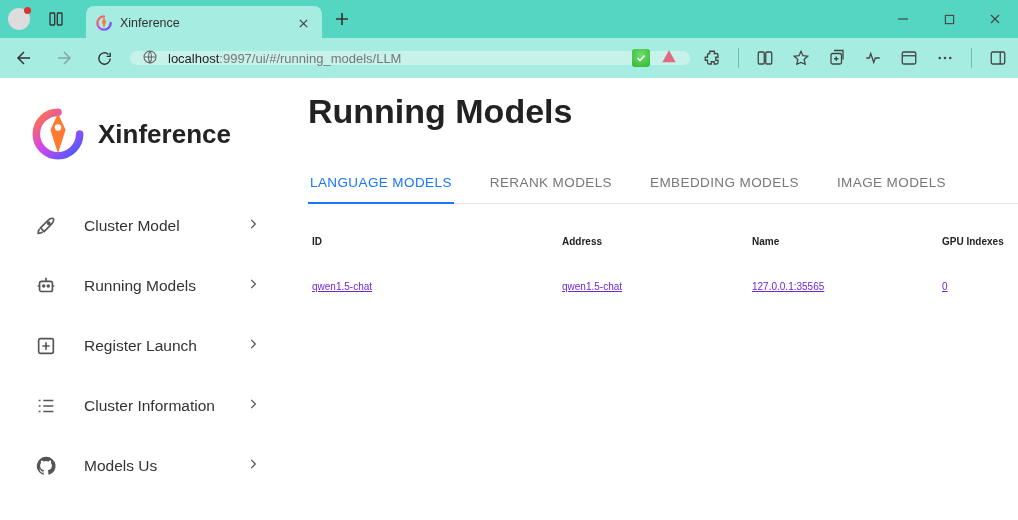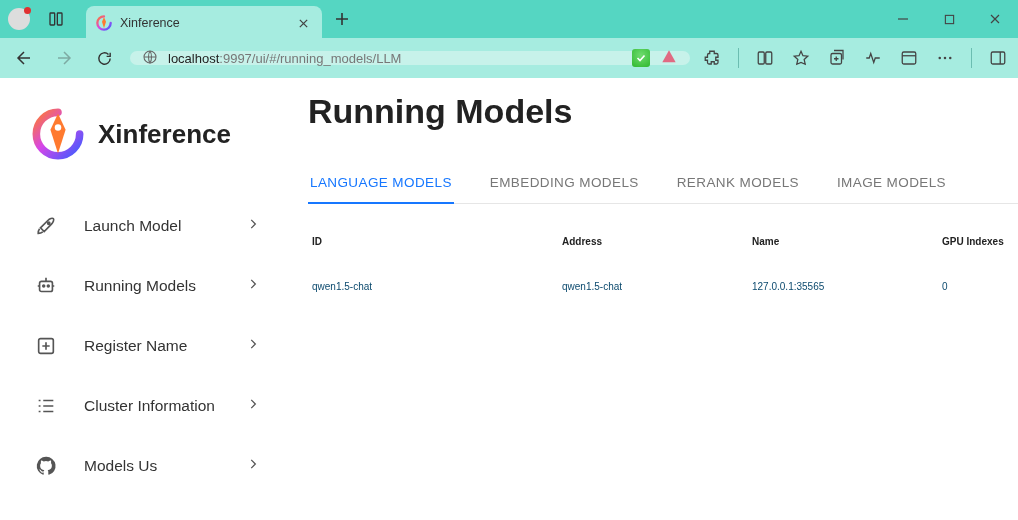--- a/index.html
+++ b/index.html
@@ -154,21 +154,21 @@
   }
 
   .table { margin-top: 22px; }
   .thead, .trow {
     display:grid;
     grid-template-columns: 250px 190px 190px 100px;
     font-size: 10px;
     padding: 10px 4px;
   }
   .thead { color:#222; font-weight: 700; }
-  .trow { color:#0c4a6e; margin-top: 14px; }
+  .trow { color:#6d28d9; margin-top: 14px; text-decoration: underline; }
 
 </style>
 </head>
 <body>
 
 <div class="titlebar">
   <div class="profile-btn"></div>
   <div class="workspaces-btn">
     <svg width="16" height="16" viewBox="0 0 24 24" fill="none" stroke="#333" stroke-width="2">
       <rect x="3" y="3" width="7" height="18" rx="1"></rect>
@@ -336,21 +336,21 @@
     </div>
 
     <ul class="nav-list">
       <li class="nav-item">
         <span class="nav-icon">
           <svg width="22" height="22" viewBox="0 0 24 24" fill="none" stroke="#555" stroke-width="1.8">
               <path d="M5 15c-1.5 2-1.5 5-1.5 5s3 0 5-1.5M14 6c2-2 5-3 6-2 1 1 0 4-2 6l-8 8-4-4 8-8Z"></path>
               <circle cx="15" cy="9" r="1.2" fill="#555"></circle>
             </svg>
         </span>
-        <span class="nav-label">Launch Model</span>
+        <span class="nav-label">Cluster Model</span>
         <span class="chevron"><svg width="14" height="14" viewBox="0 0 24 24" fill="none" stroke="#555" stroke-width="2.2">
               <path d="M9 5l7 7-7 7"></path>
             </svg></span>
       </li>
       <li class="nav-item">
         <span class="nav-icon">
           <svg width="22" height="22" viewBox="0 0 24 24" fill="none" stroke="#555" stroke-width="1.8">
               <rect x="5" y="7" width="14" height="11" rx="2"></rect>
               <path d="M12 3v4M3 12h2M19 12h2"></path>
               <circle cx="9.5" cy="12" r="1" fill="#555"></circle>
@@ -362,21 +362,21 @@
               <path d="M9 5l7 7-7 7"></path>
             </svg></span>
       </li>
       <li class="nav-item">
         <span class="nav-icon">
           <svg width="22" height="22" viewBox="0 0 24 24" fill="none" stroke="#555" stroke-width="1.8">
               <rect x="4" y="4" width="16" height="16" rx="2"></rect>
               <path d="M12 8v8M8 12h8"></path>
             </svg>
         </span>
-        <span class="nav-label">Register Name</span>
+        <span class="nav-label">Register Launch</span>
         <span class="chevron"><svg width="14" height="14" viewBox="0 0 24 24" fill="none" stroke="#555" stroke-width="2.2">
               <path d="M9 5l7 7-7 7"></path>
             </svg></span>
       </li>
       <li class="nav-item">
         <span class="nav-icon">
           <svg width="22" height="22" viewBox="0 0 24 24" fill="none" stroke="#555" stroke-width="1.8">
               <path d="M4 6h2M4 12h2M4 18h2M9 6h11M9 12h11M9 18h11"></path>
             </svg>
         </span>
@@ -397,22 +397,22 @@
             </svg></span>
       </li>
     </ul>
   </aside>
 
   <main class="main">
     <h1 class="page-title">Running Models</h1>
 
     <div class="tabs-row">
       <div class="mtab active">LANGUAGE MODELS</div>
+      <div class="mtab">RERANK MODELS</div>
       <div class="mtab">EMBEDDING MODELS</div>
-      <div class="mtab">RERANK MODELS</div>
       <div class="mtab">IMAGE MODELS</div>
     </div>
 
     <div class="table">
       <div class="thead">
         <div>ID</div>
         <div>Address</div>
         <div>Name</div>
         <div>GPU Indexes</div>
       </div>

